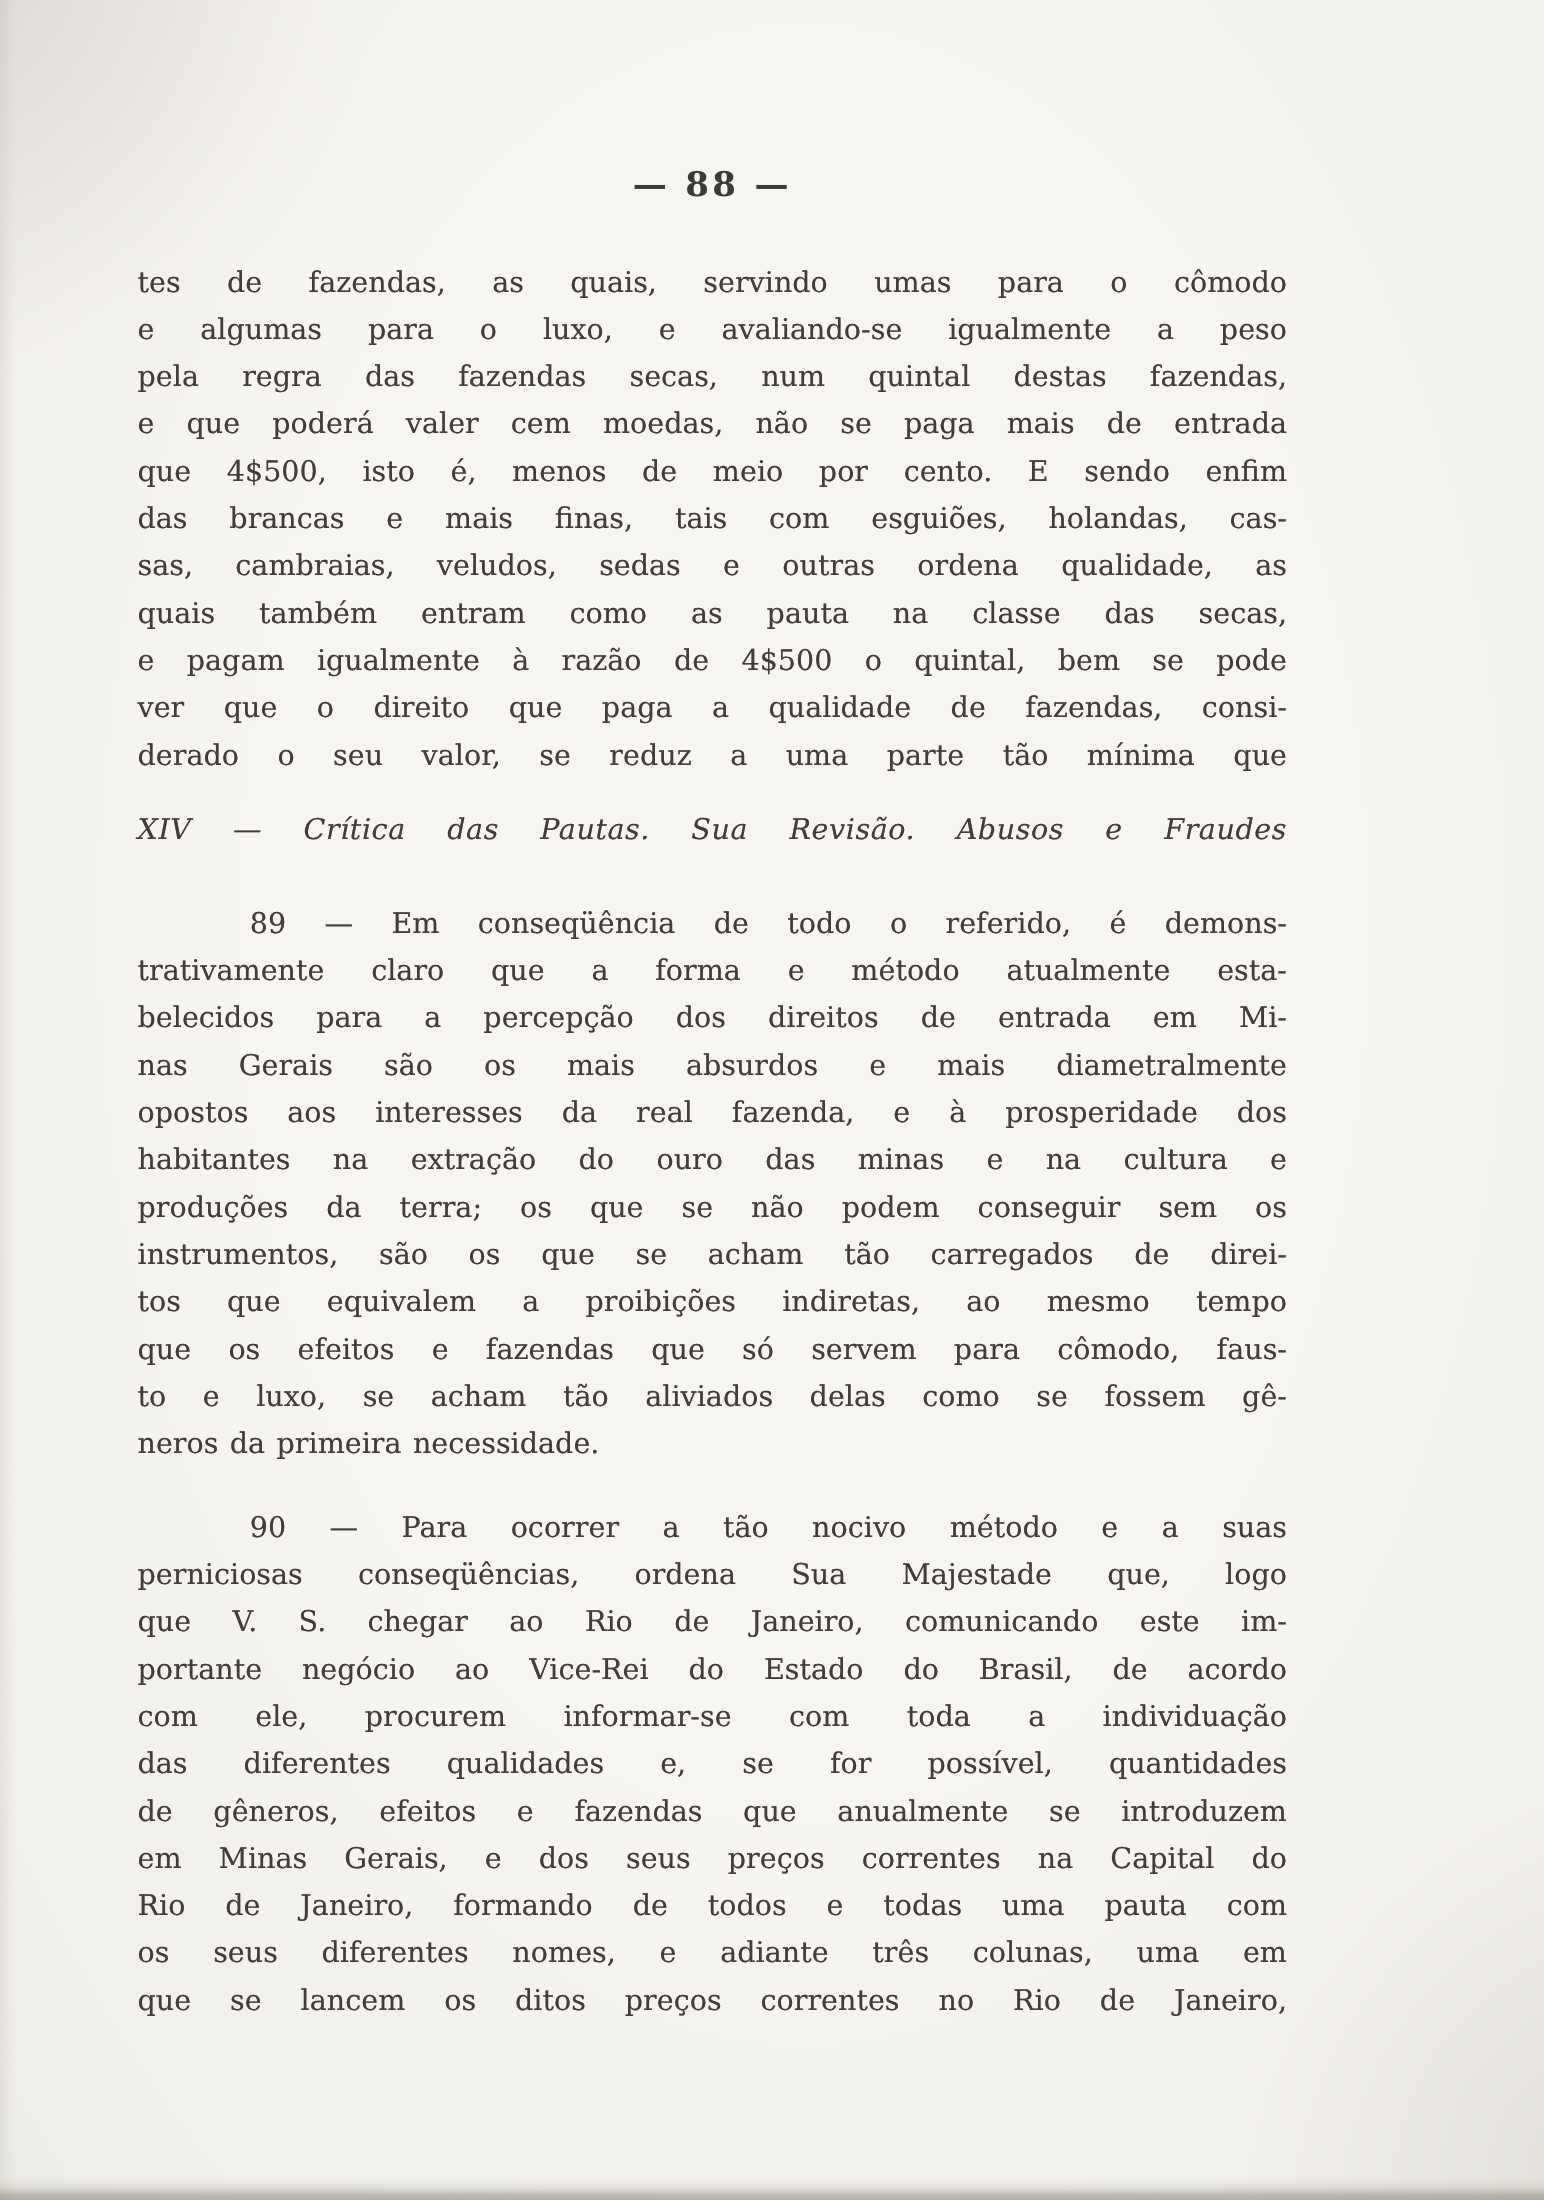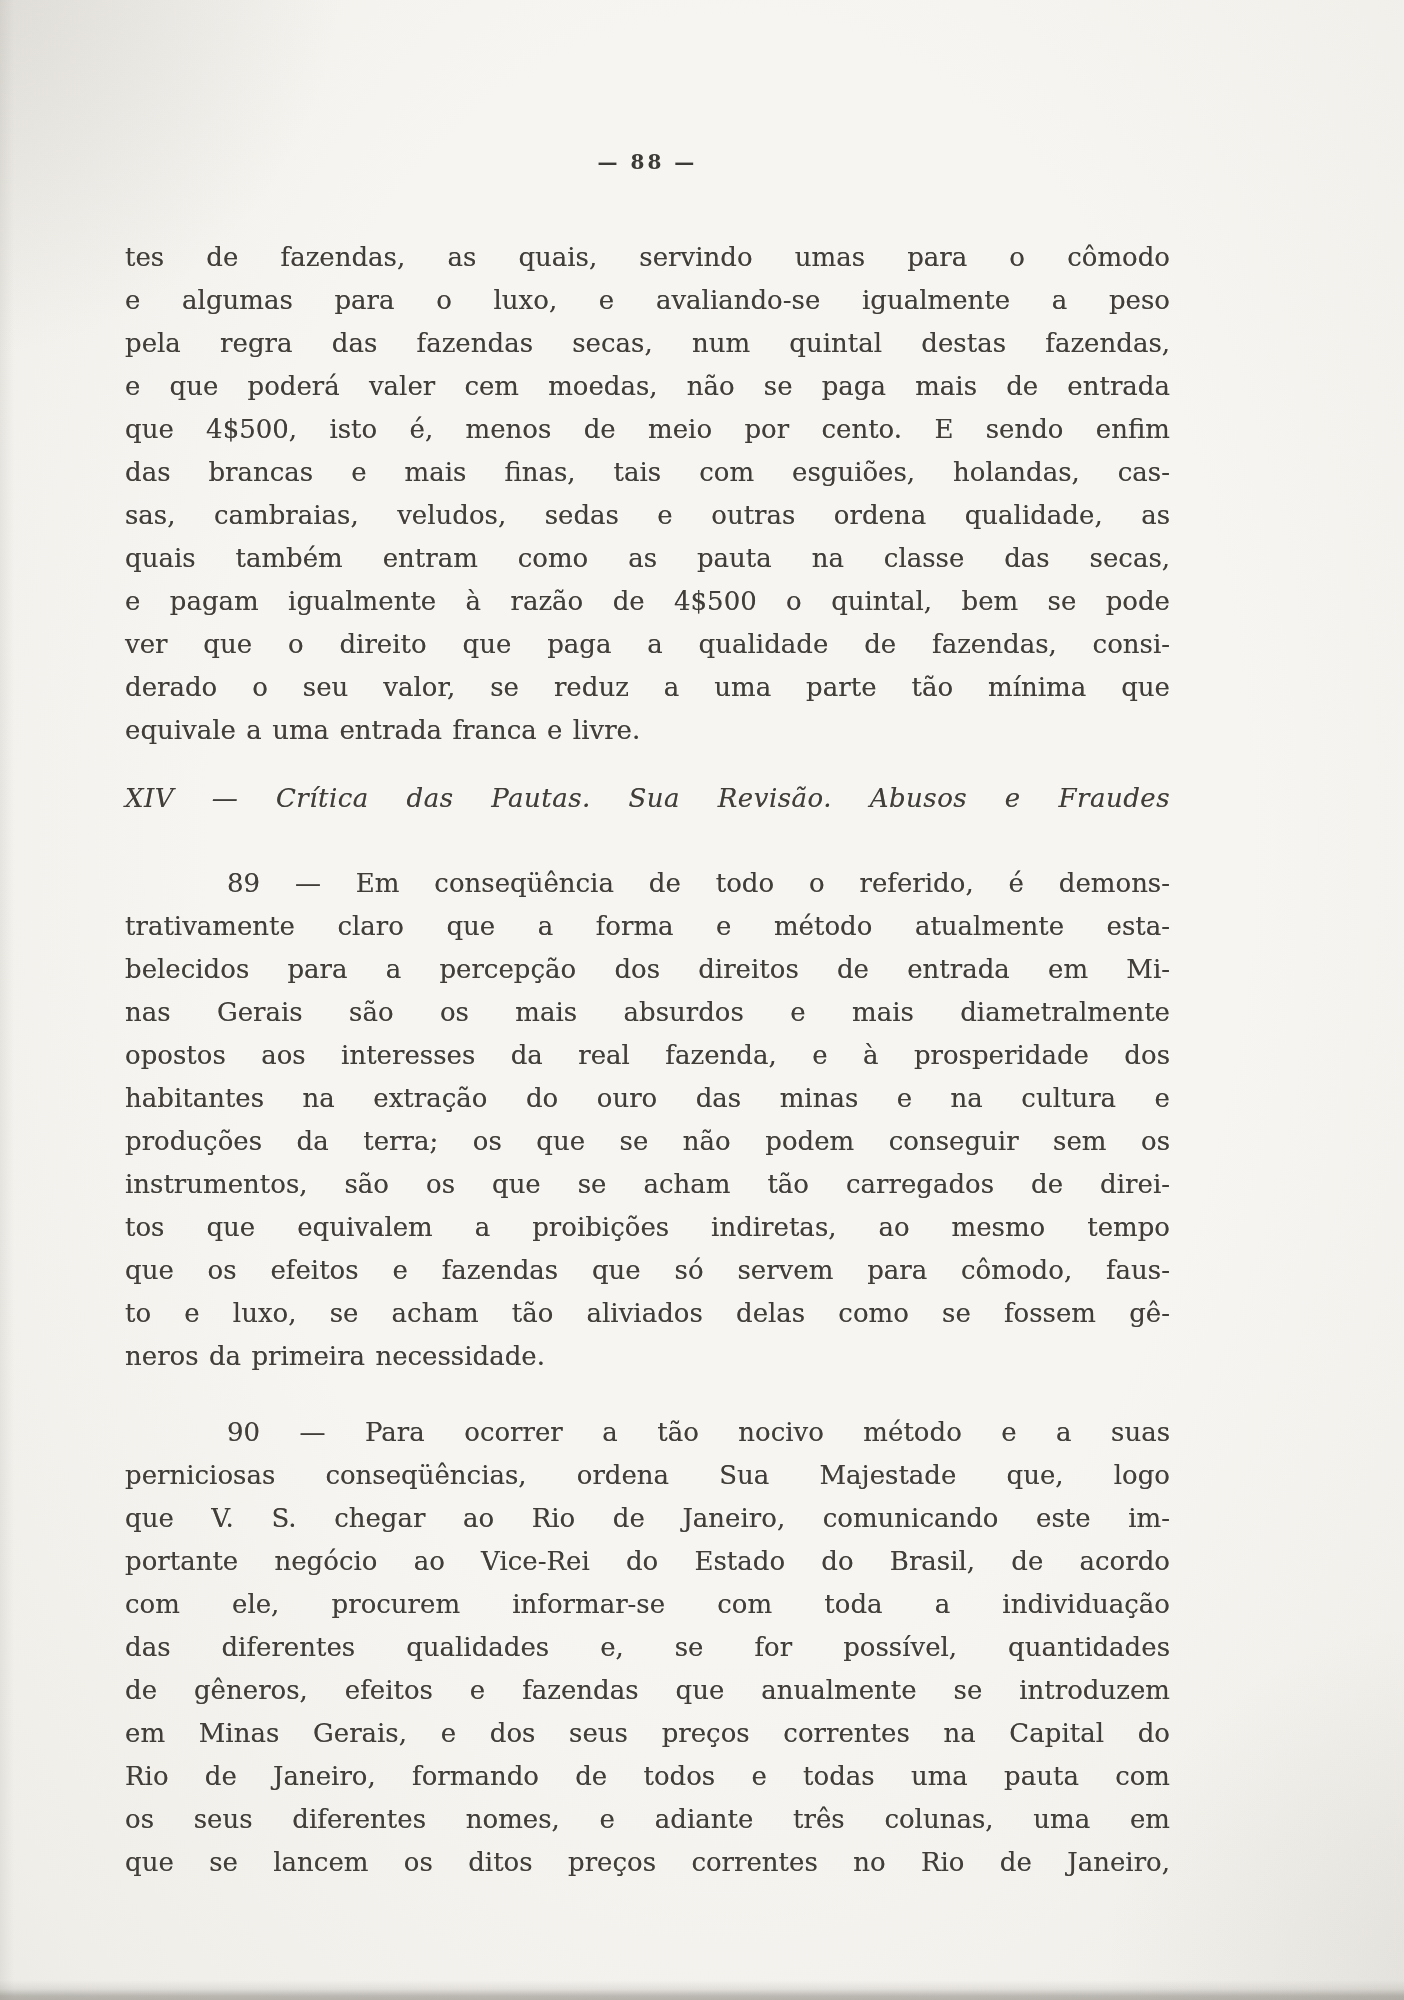--- a/index.html
+++ b/index.html
@@ -18,21 +18,21 @@
       radial-gradient(ellipse at 52% 42%, #f7f5f1 50%, #f0eee9 92%, #ecebe5 100%);
     font-family: "DejaVu Serif", "Liberation Serif", serif;
     color: #413e3a;
   }
   .page-number {
     position: absolute;
     left: 125px;
     top: 150px;
     width: 1045px;
     text-align: center;
-    font-size: 20px;
+    font-size: 31px;
     font-weight: bold;
     letter-spacing: 3px;
     color: #3c3a36;
   }
   .text-block {
     position: absolute;
     left: 125px;
     top: 236px;
     width: 1045px;
     font-size: 26px;
@@ -92,21 +92,20 @@
       <div class="line">e algumas para o luxo, e avaliando-se igualmente a peso</div>
       <div class="line">pela regra das fazendas secas, num quintal destas fazendas,</div>
       <div class="line">e que poderá valer cem moedas, não se paga mais de entrada</div>
       <div class="line">que 4$500, isto é, menos de meio por cento.  E sendo enfim</div>
       <div class="line">das brancas e mais finas, tais com esguiões, holandas, cas-</div>
       <div class="line">sas, cambraias, veludos, sedas e outras ordena qualidade, as</div>
       <div class="line">quais também entram como as pauta na classe das secas,</div>
       <div class="line">e pagam igualmente à razão de 4$500 o quintal, bem se pode</div>
       <div class="line">ver que o direito que paga a qualidade de fazendas, consi-</div>
       <div class="line">derado o seu valor, se reduz a uma parte tão mínima que</div>
-      <div class="line short">equivale a uma entrada franca e livre.</div>
     </div>
 
     <div class="section-heading">XIV — Crítica das Pautas. Sua Revisão. Abusos e Fraudes</div>
 
     <div class="paragraph paragraph-89">
       <div class="line first-indent">89 — Em conseqüência de todo o referido, é demons-</div>
       <div class="line">trativamente claro que a forma e método atualmente esta-</div>
       <div class="line">belecidos para a percepção dos direitos de entrada em Mi-</div>
       <div class="line">nas Gerais são os mais absurdos e mais diametralmente</div>
       <div class="line">opostos aos interesses da real fazenda, e à prosperidade dos</div>

